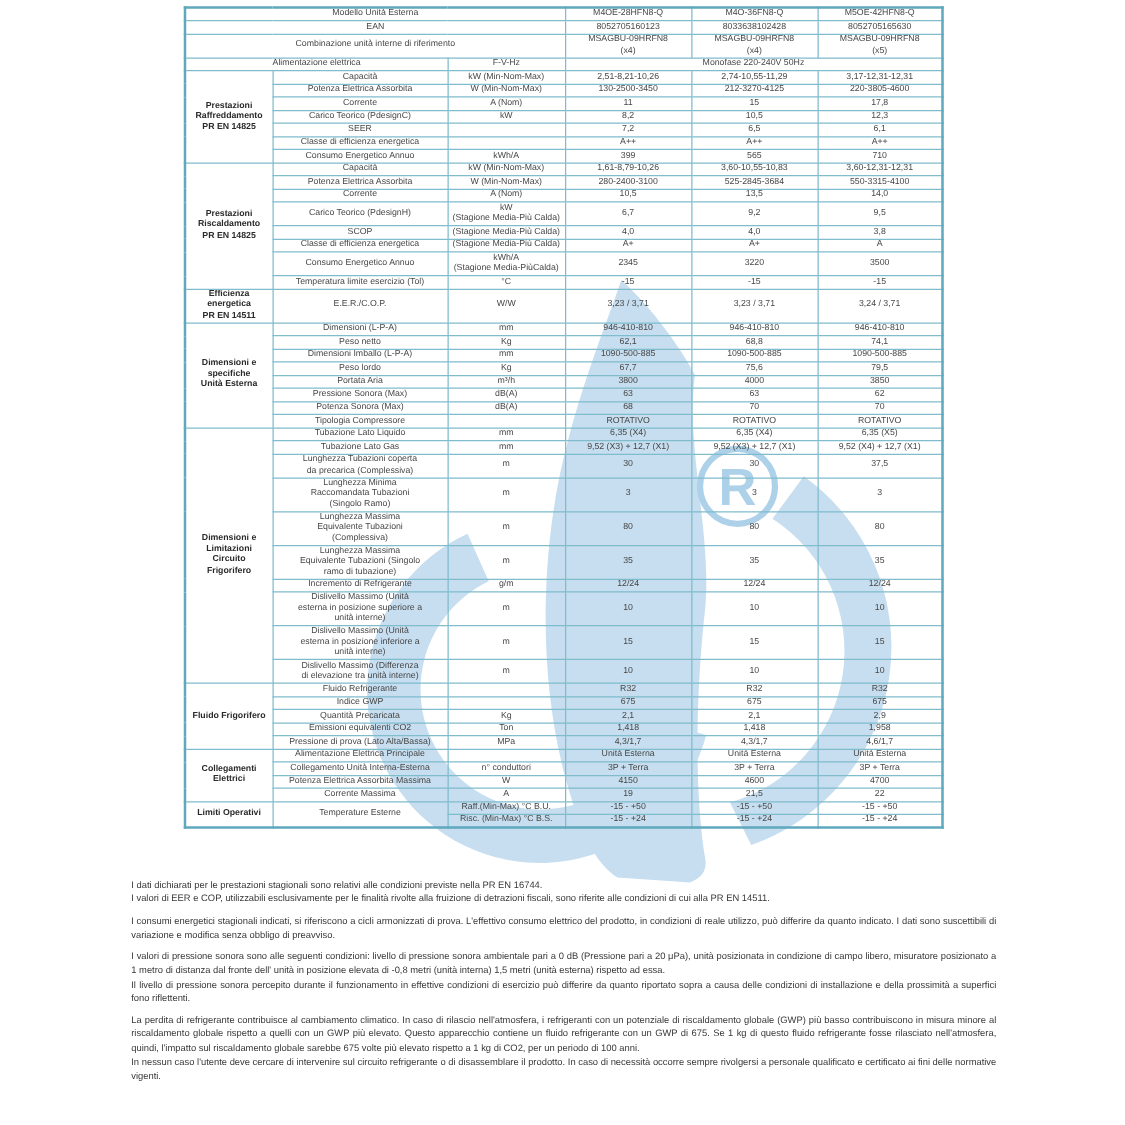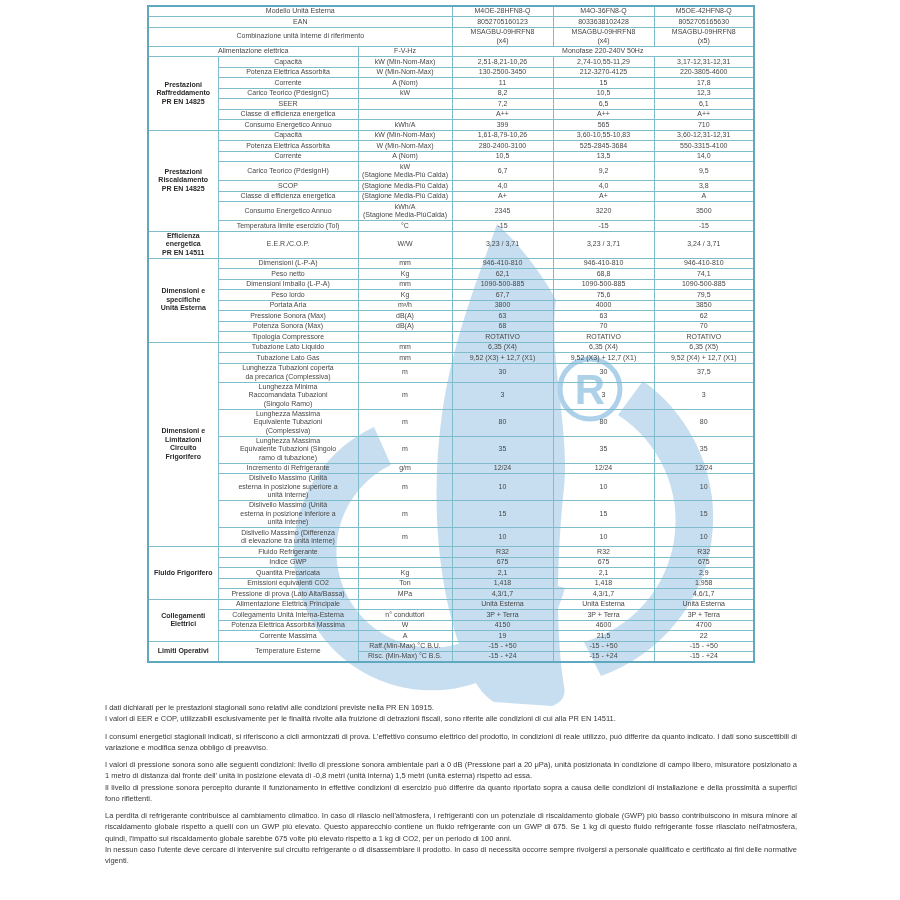--- a/index.html
+++ b/index.html
@@ -427,21 +427,21 @@
         <tr style="height: 10.5px;">
           <td class="unit">Risc. (Min-Max) °C B.S.</td>
           <td class="value">-15 - +24</td>
           <td class="value">-15 - +24</td>
           <td class="value">-15 - +24</td>
         </tr>
       </tbody>
   </table>
 
   <div class="footnotes">
-    <p>I dati dichiarati per le prestazioni stagionali sono relativi alle condizioni previste nella PR EN 16915.
+    <p>I dati dichiarati per le prestazioni stagionali sono relativi alle condizioni previste nella PR EN 16744.
 I valori di EER e COP, utilizzabili esclusivamente per le finalità rivolte alla fruizione di detrazioni fiscali, sono riferite alle condizioni di cui alla PR EN 14511.</p>
     <p>I consumi energetici stagionali indicati, si riferiscono a cicli armonizzati di prova. L'effettivo consumo elettrico del prodotto, in condizioni di reale utilizzo, può differire da quanto indicato. I dati sono suscettibili di variazione e modifica senza obbligo di preavviso.</p>
     <p>I valori di pressione sonora sono alle seguenti condizioni: livello di pressione sonora ambientale pari a 0 dB (Pressione pari a 20 μPa), unità posizionata in condizione di campo libero, misuratore posizionato a 1 metro di distanza dal fronte dell' unità in posizione elevata di -0,8 metri (unità interna) 1,5 metri (unità esterna) rispetto ad essa.
 Il livello di pressione sonora percepito durante il funzionamento in effettive condizioni di esercizio può differire da quanto riportato sopra a causa delle condizioni di installazione e della prossimità a superfici fono riflettenti.</p>
     <p>La perdita di refrigerante contribuisce al cambiamento climatico. In caso di rilascio nell'atmosfera, i refrigeranti con un potenziale di riscaldamento globale (GWP) più basso contribuiscono in misura minore al riscaldamento globale rispetto a quelli con un GWP più elevato. Questo apparecchio contiene un fluido refrigerante con un GWP di 675. Se 1 kg di questo fluido refrigerante fosse rilasciato nell'atmosfera, quindi, l'impatto sul riscaldamento globale sarebbe 675 volte più elevato rispetto a 1 kg di CO2, per un periodo di 100 anni.
 In nessun caso l'utente deve cercare di intervenire sul circuito refrigerante o di disassemblare il prodotto. In caso di necessità occorre sempre rivolgersi a personale qualificato e certificato ai fini delle normative vigenti.</p>
   </div>
 
 </div>
 

